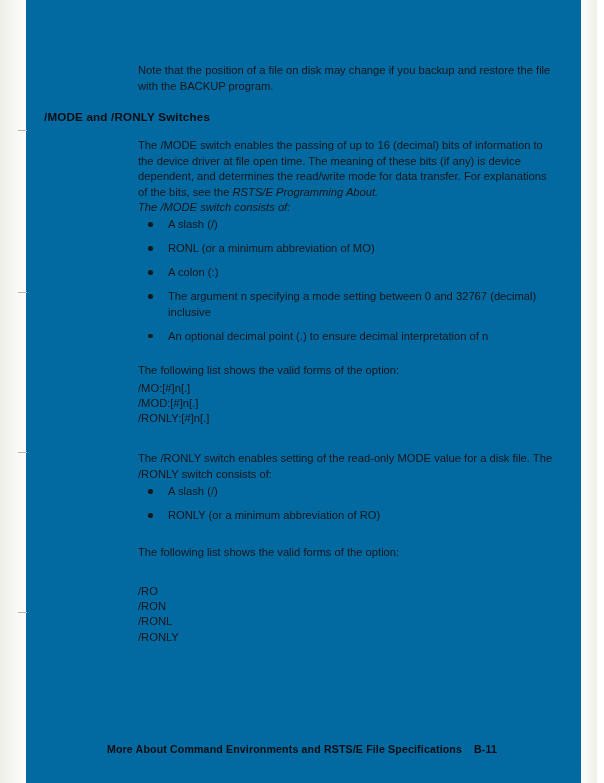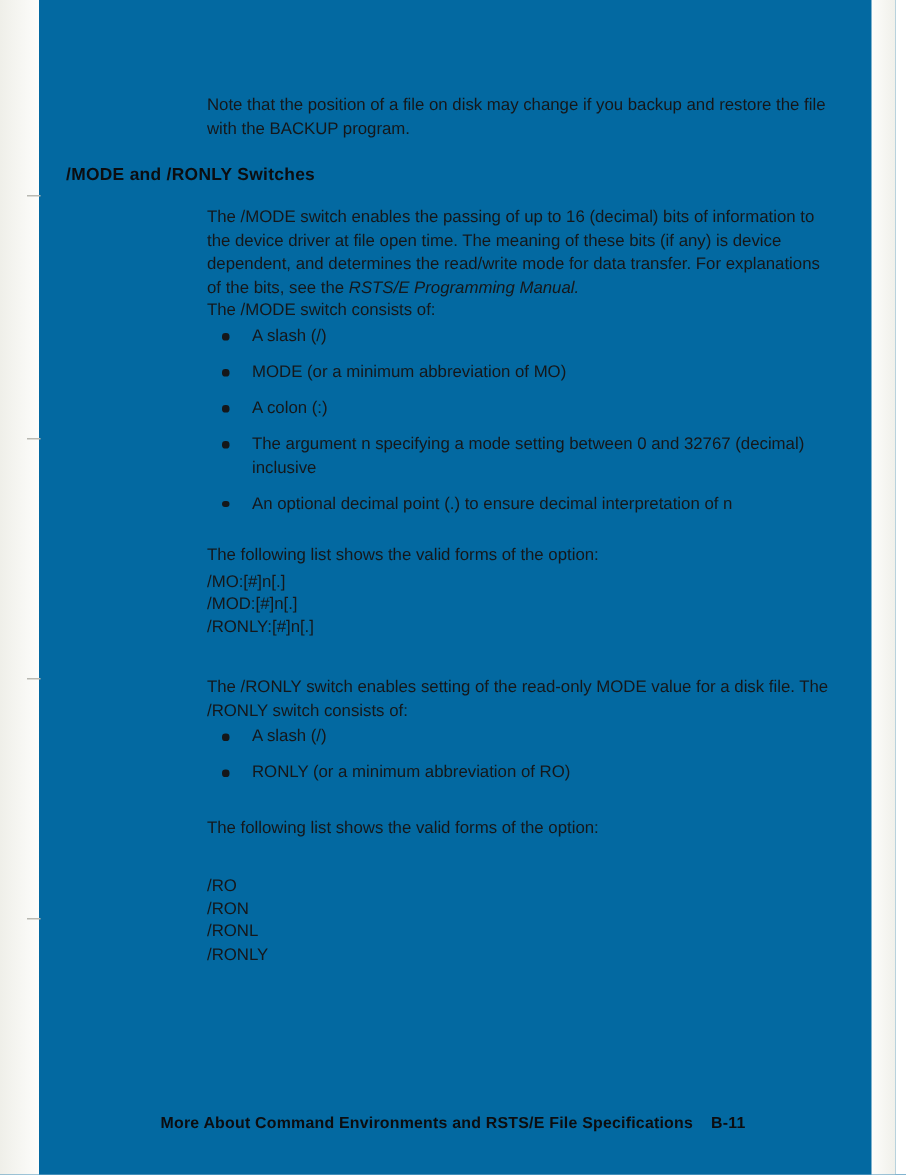--- a/index.html
+++ b/index.html
@@ -129,27 +129,27 @@
   <div class="tick t2"></div>
   <div class="tick t3"></div>
   <div class="tick t4"></div>
 
   <div class="content">
 
     <p class="body-text" style="top:52px;">Note that the position of a file on disk may change if you backup and restore the file with the BACKUP program.</p>
 
     <h2 class="heading" style="top:100px;">/MODE and /RONLY Switches</h2>
 
-    <p class="body-text" style="top:127px;"><span>The /MODE switch enables the passing of up to 16 (decimal) bits of information to the device driver at file open time. The meaning of these bits (if any) is device dependent, and determines the read/write mode for data transfer. For explanations of the bits, see the </span><span class="italic">RSTS/E Programming Manual.</span></p>
+    <p class="body-text" style="top:127px;"><span>The /MODE switch enables the passing of up to 16 (decimal) bits of information to the device driver at file open time. The meaning of these bits (if any) is device dependent, and determines the read/write mode for data transfer. For explanations of the bits, see the </span><span class="italic">RSTS/E Programming About.</span></p>
 
-    <p class="body-text" style="top:189px;">The /MODE switch consists of:</p>
+    <p class="body-text" style="top:189px;font-style:italic;">The /MODE switch consists of:</p>
 
     <ul class="bullets" style="top:217px;">
       <li><span class="dot"></span><span>A slash (/)</span></li>
-      <li><span class="dot"></span><span>MODE (or a minimum abbreviation of MO)</span></li>
+      <li><span class="dot"></span><span>RONL (or a minimum abbreviation of MO)</span></li>
       <li><span class="dot"></span><span>A colon (:)</span></li>
       <li><span class="dot"></span><span>The argument n specifying a mode setting between 0 and 32767 (decimal) inclusive</span></li>
       <li><span class="dot"></span><span>An optional decimal point (.) to ensure decimal interpretation of n</span></li>
     </ul>
 
     <p class="body-text" style="top:352px;">The following list shows the valid forms of the option:</p>
 
     <div class="mono-block" style="top:381px;">
       <div>/MO:[#]n[.]</div>
       <div>/MOD:[#]n[.]</div>

